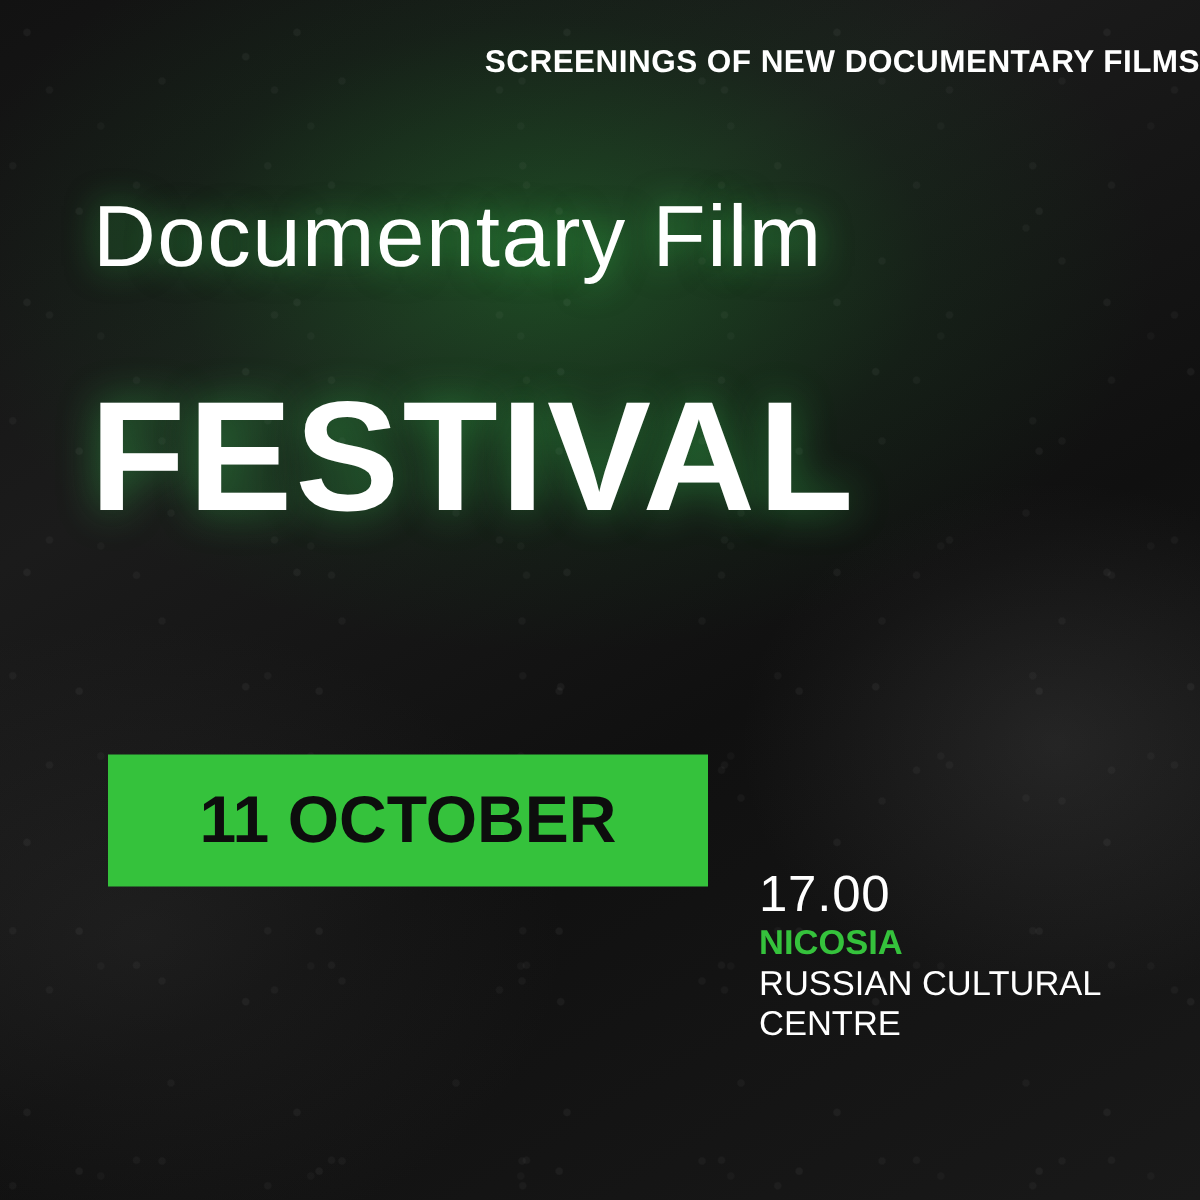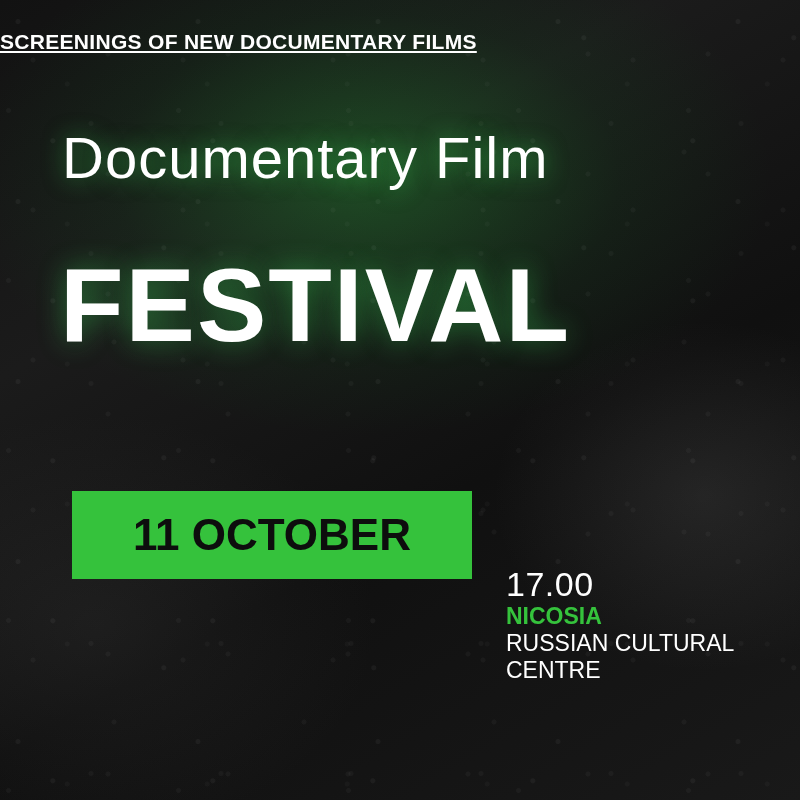--- a/index.html
+++ b/index.html
@@ -34,25 +34,24 @@
       radial-gradient(circle at 5% 65%, rgba(255,255,255,0.04) 0 2px, transparent 3px),
       radial-gradient(circle at 70% 95%, rgba(255,255,255,0.04) 0 2px, transparent 3px);
     background-size: 180px 180px, 150px 150px, 210px 210px, 120px 120px, 190px 190px, 160px 160px, 140px 140px, 170px 170px, 130px 130px;
     opacity: .9;
     pointer-events: none;
   }
   #poster > * { position: relative; z-index: 2; }
 
   .head-lines {
     position: absolute; top: 28px; left: 0; right: 0;
-    text-align: left;
+    text-align: right;
     color: #ffffff;
     font-weight: bold;
     letter-spacing: .3px;
-    text-decoration: underline;
   }
   .head-lines .l1 { font-size: 21px; line-height: 28px; }
   .head-lines .l2 { font-size: 25px; line-height: 32px; }
 
   .title-doc {
     position: absolute; top: 96px; left: 62px;
     font-size: 58px;
     color: #ffffff;
     letter-spacing: 1px;
     font-weight: normal;
@@ -66,21 +65,21 @@
     color: #ffffff;
     letter-spacing: 2px;
     text-shadow: 0 0 28px rgba(60,220,90,0.45);
   }
 
   .date-box {
     position: absolute;
     background: #35c23c;
     color: #0d0d0d;
     font-weight: bold;
-    display: flex; align-items: center; justify-content: center;
+    display: flex; align-items: center; justify-content: center; margin-top: 12px;
   }
   .date-box.d1 { left: 72px; top: 292px; width: 400px; height: 88px; font-size: 44px; }
 
   .venue {
     position: absolute; color: #ffffff;
   }
   .venue .time { font-size: 34px; line-height: 38px; letter-spacing: .5px; }
   .venue .city { font-size: 23px; font-weight: bold; color: #35c23c; line-height: 27px; }
   .venue .place { font-size: 23px; line-height: 27px; }
   .venue.v1 { left: 506px; top: 278px; }

